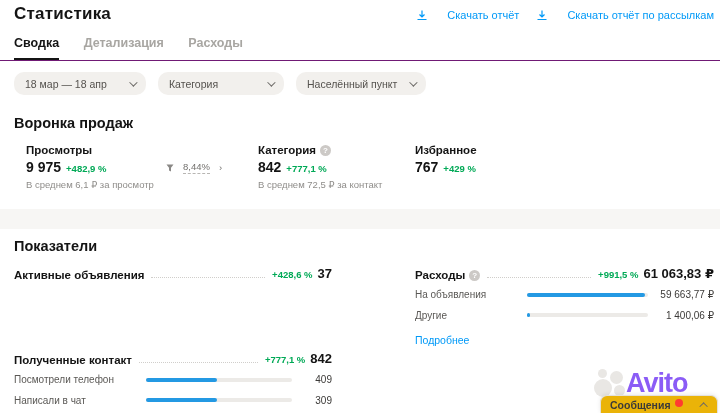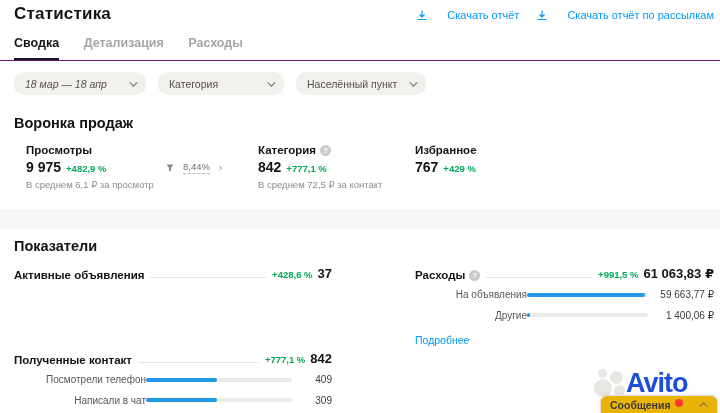--- a/index.html
+++ b/index.html
@@ -14,21 +14,21 @@
   .hlink svg { display:block; }
 
   
   .tabs-wrap { margin:9px 0 0 -14px; width:720px; border-bottom:1px solid #701a75; padding-left:14px; }
   .tab { display:inline-block; margin-right:20px; padding-bottom:8px; font-size:12.5px; font-weight:bold; color:#a8a6a2; cursor:pointer; }
   .tab.active { color:#141414; border-bottom:2px solid #141414; }
 
   
   .filters { margin-top:11px; display:flex; gap:12px; }
   .pill { display:flex; align-items:center; justify-content:space-between; background:#f2f0ed; border-radius:10px; height:23px; padding:0 11px; font-size:10.5px; color:#55524e; cursor:pointer; }
-  .pill.w1 { width:132px;font-style:italic; } .pill.w2 { width:126px; } .pill.w3 { width:130px; }
+  .pill.w1 { width:132px; } .pill.w2 { width:126px; } .pill.w3 { width:130px; }
   .chev { width:6px; height:6px; border-right:1.4px solid #6b6966; border-bottom:1.4px solid #6b6966; transform:rotate(45deg) translateY(-2px); }
 
   .h2 { font-size:14.5px; font-weight:bold; }
   .h2.funnel-h { margin-top:20px; }
   .h2.ind-h { margin-top:4px; }
 
   
   .funnel-row { position:relative; height:56px; margin-top:13px; }
   .metric { position:absolute; top:0; }
   .m-label { font-size:11.5px; font-weight:bold; display:flex; align-items:center; gap:4px; }
@@ -48,35 +48,35 @@
   .stat-row { display:flex; align-items:flex-end; }
   .stat-label { font-size:11.5px; font-weight:bold; display:flex; align-items:center; gap:4px; white-space:nowrap; }
   .leader { flex:1; border-bottom:1px dotted #d0cecb; margin:0 7px 3px; min-width:12px; }
   .stat-value { font-size:13px; font-weight:bold; margin-left:5px; white-space:nowrap; }
   .stat-row .delta { margin-bottom:1px; }
 
   .expenses { position:absolute; left:401px; top:0; width:299px; }
 
   .bar-rows { margin-top:8px; }
   .bar-row { display:flex; align-items:center; margin-bottom:9px; font-size:10px; color:#5a5855; }
-  .bar-label { width:112px; line-height:1.15;text-align:right; }
+  .bar-label { width:112px; line-height:1.15; }
   .contacts-block .bar-label { width:132px; }
   .bar-track { flex:1; height:4px; background:#eceae7; border-radius:2px; position:relative; }
   .bar-fill { position:absolute; left:0; top:0; height:4px; background:#2499e3; border-radius:2px; }
   .bar-value { width:66px; text-align:right; color:#3c3a38; }
   .contacts-block .bar-value { width:40px; }
   .more-link { display:inline-block; margin-top:4px; font-size:10.5px; color:#0099f7; cursor:pointer; }
 
   .contacts-block { margin-top:70px; }
 
   
   .watermark { position:absolute; left:594px; top:368px; display:flex; align-items:center; pointer-events:none; }
   .wm-dots { position:relative; width:32px; height:30px; }
   .wm-dots i { position:absolute; border-radius:50%; background:#e9e7e4; }
-  .wm-text { font-size:27px; font-weight:bold; color:#1d4ed8; letter-spacing:-1px; }
+  .wm-text { font-size:27px; font-weight:bold; color:#8b5cf6; letter-spacing:-1px; }
 
   
   .messenger { position:absolute; right:2px; bottom:0; width:118px; height:18px; background:#eab308; border:1px solid #e3e1de; border-bottom:none; border-radius:7px 7px 0 0; box-shadow:0 -1px 4px rgba(0,0,0,.08); display:flex; align-items:center; padding:0 9px; cursor:pointer; }
   .msg-label { font-size:10.5px; font-weight:bold; color:#3c3a38; }
   .msg-badge { width:8px; height:8px; border-radius:50%; background:#ff3b30; margin-left:4px; margin-top:-4px; }
   .chev-up { width:6px; height:6px; border-right:1.4px solid #6b6966; border-bottom:1.4px solid #6b6966; transform:rotate(-135deg) translateY(-2px); margin-left:auto; }
 </style>
 </head>
 <body>
 

